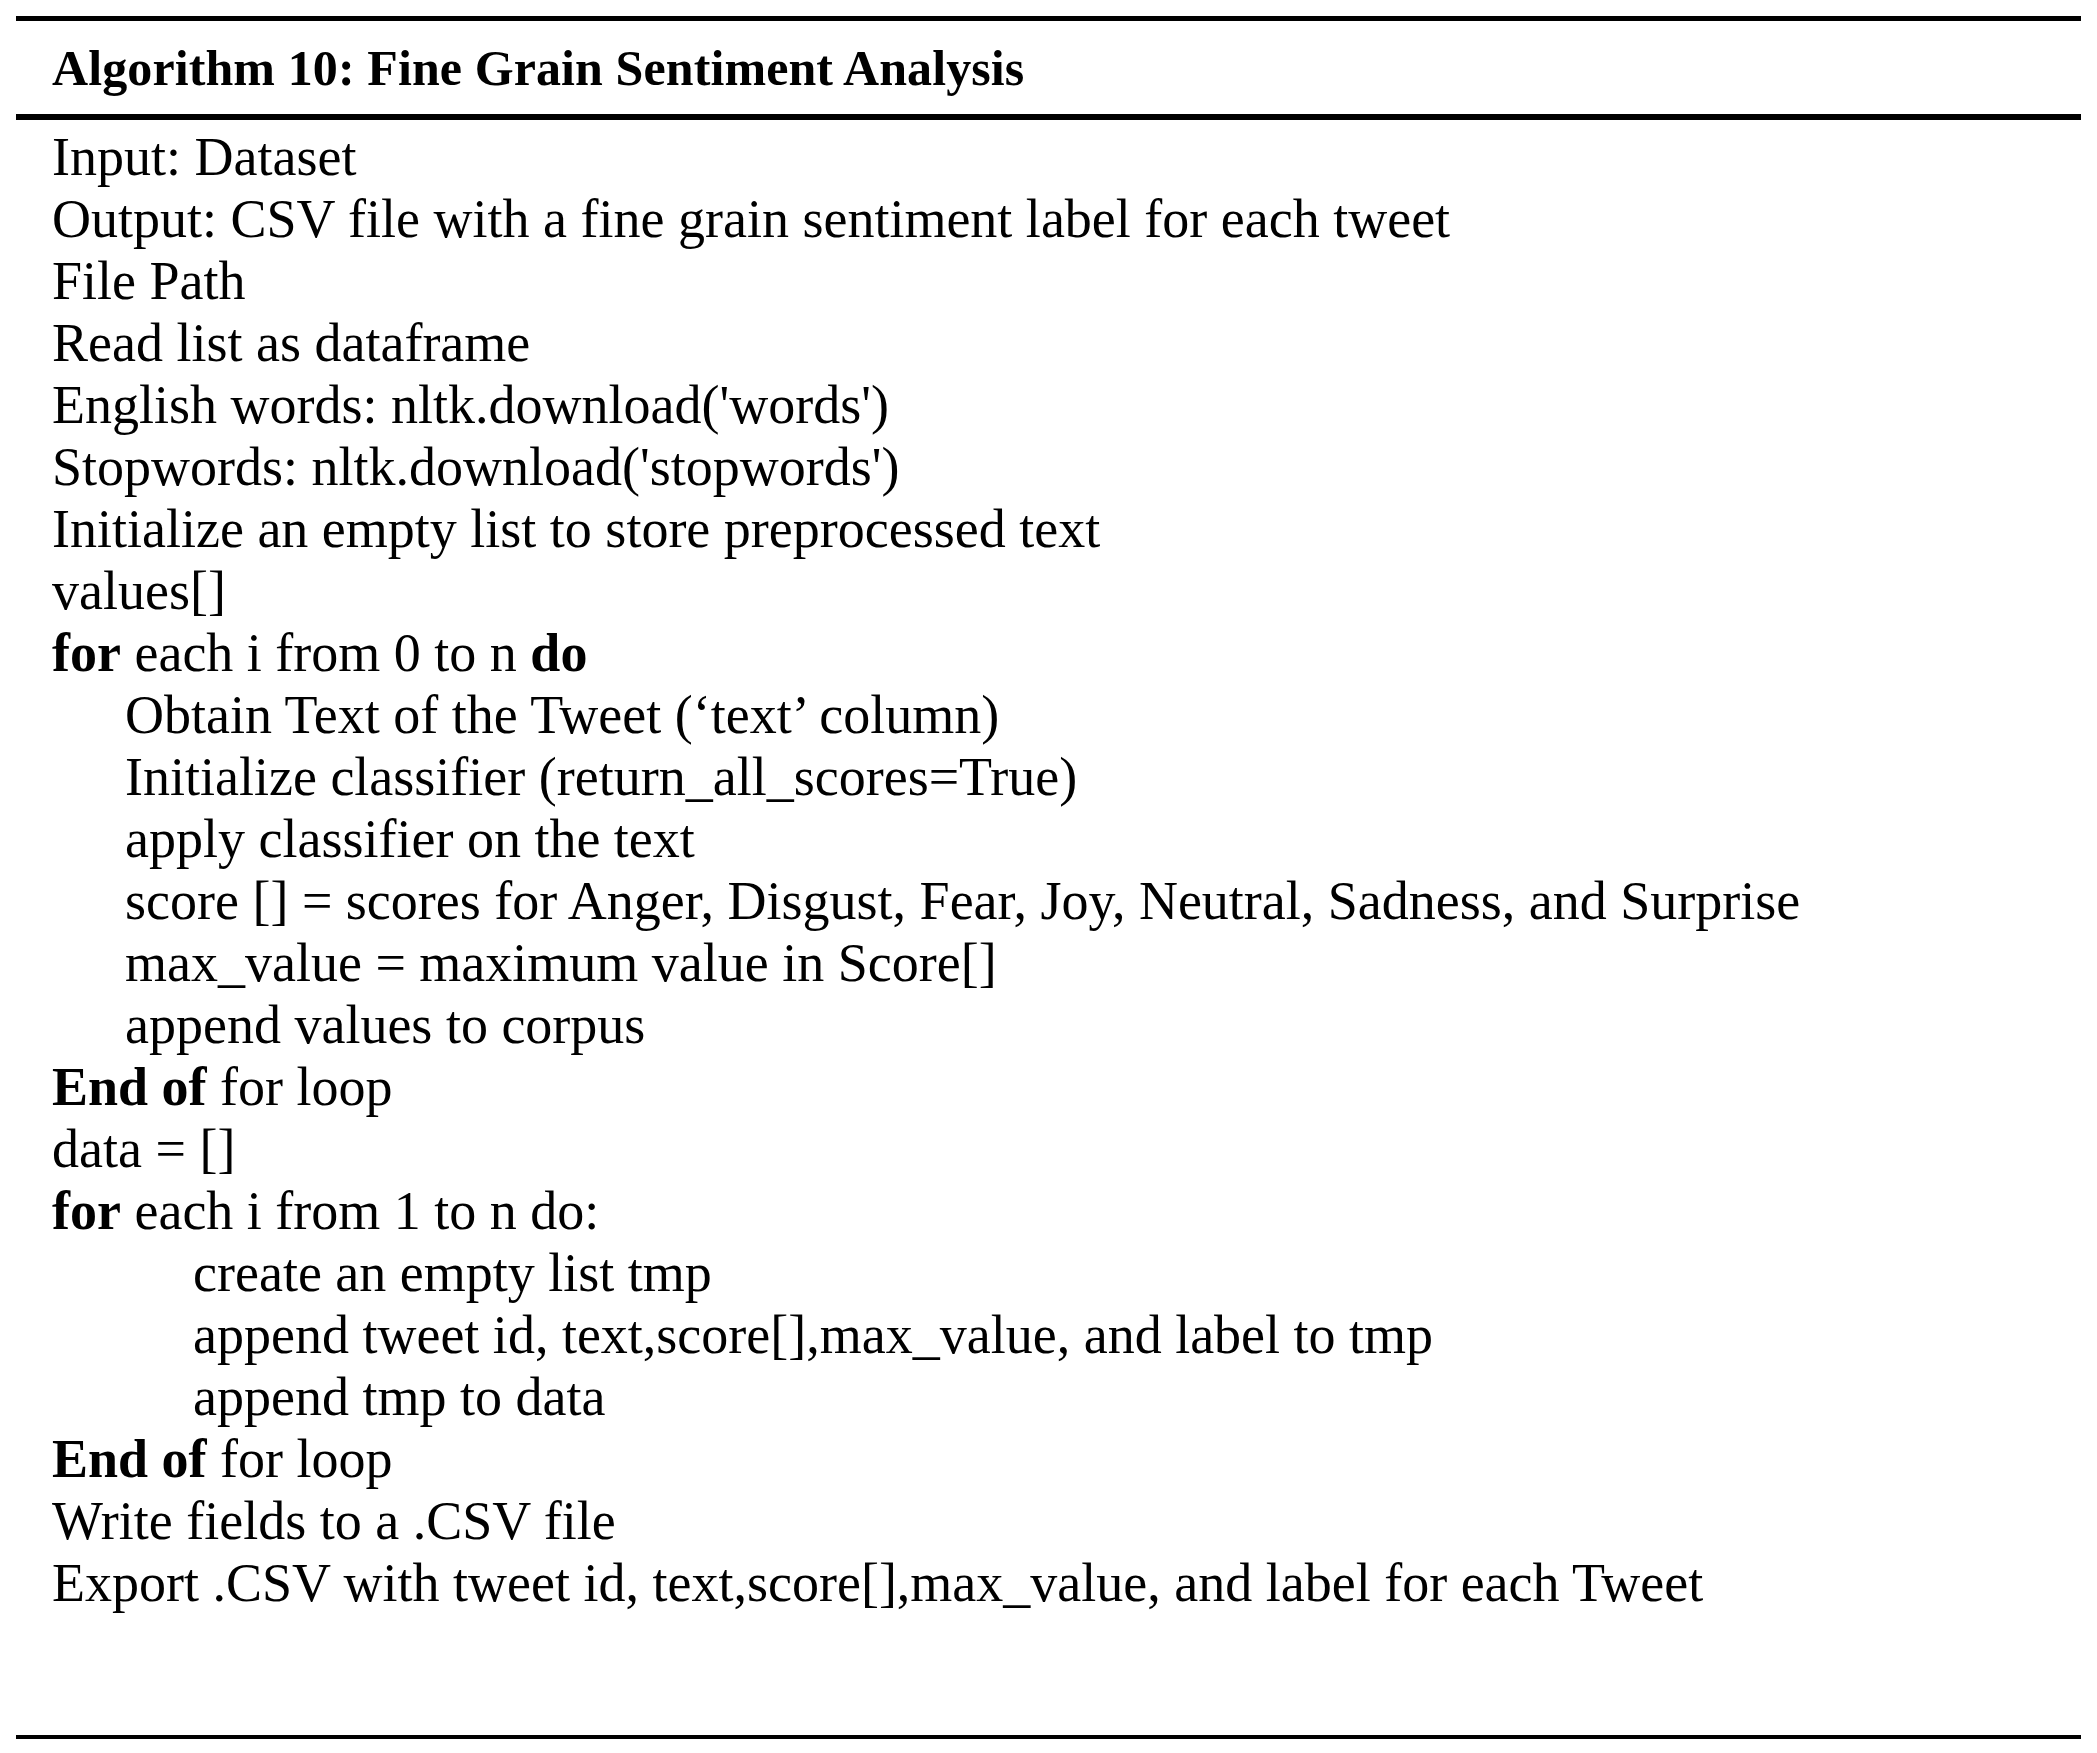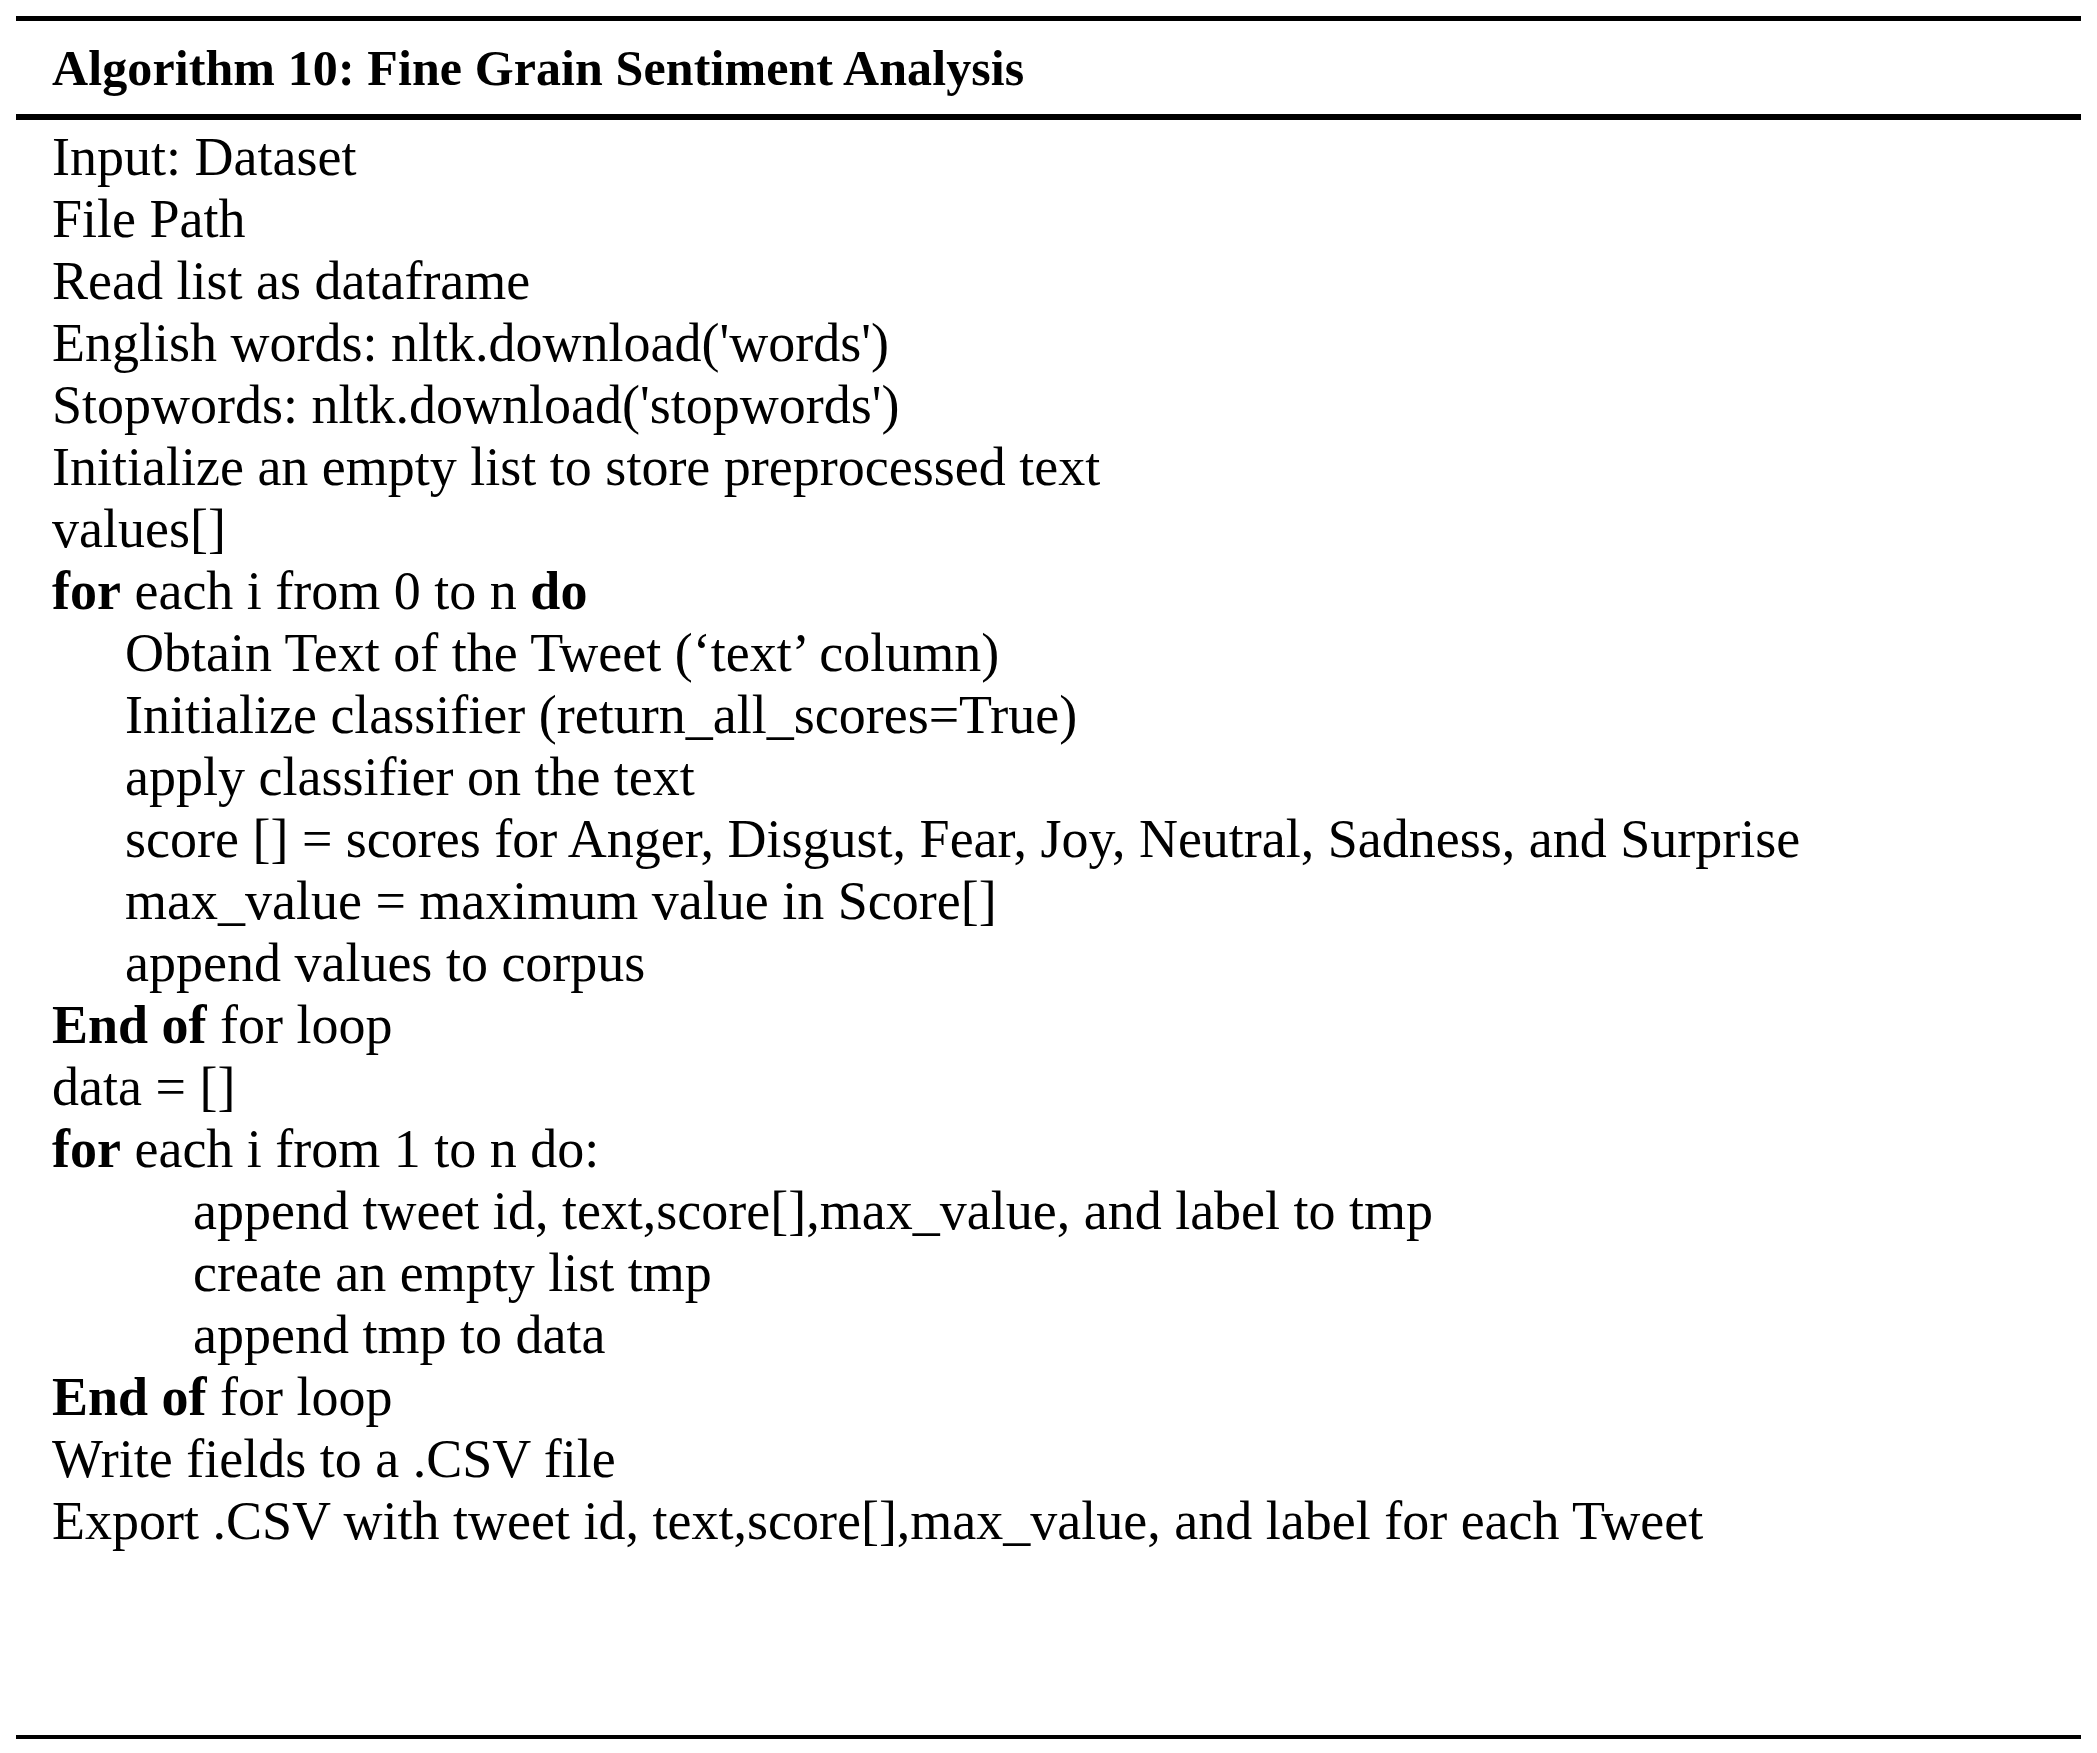--- a/index.html
+++ b/index.html
@@ -79,38 +79,39 @@
   <div class="rule rule-top"></div>
 
   <div id="algorithm-header">
     <div id="algorithm-title">Algorithm 10: Fine Grain Sentiment Analysis</div>
   </div>
 
   <div class="rule rule-mid"></div>
 
   <div id="algorithm-body">
       <div class="alg-line indent-0"><span>Input: Dataset</span></div>
+      <div class="alg-line indent-0"><span>Output: CSV file with a fine grain sentiment label for each tweet</span></div>
       <div class="alg-line indent-0"><span>File Path</span></div>
       <div class="alg-line indent-0"><span>Read list as dataframe</span></div>
       <div class="alg-line indent-0"><span>English words: nltk.download('words')</span></div>
       <div class="alg-line indent-0"><span>Stopwords: nltk.download('stopwords')</span></div>
       <div class="alg-line indent-0"><span>Initialize an empty list to store preprocessed text</span></div>
       <div class="alg-line indent-0"><span>values[]</span></div>
       <div class="alg-line indent-0"><span class="kw">for</span><span> each i from 0 to n </span><span class="kw">do</span></div>
       <div class="alg-line indent-1"><span>Obtain Text of the Tweet (‘text’ column)</span></div>
       <div class="alg-line indent-1"><span>Initialize classifier (return_all_scores=True)</span></div>
       <div class="alg-line indent-1"><span>apply classifier on the text</span></div>
       <div class="alg-line indent-1"><span>score [] = scores for Anger, Disgust, Fear, Joy, Neutral, Sadness, and Surprise</span></div>
       <div class="alg-line indent-1"><span>max_value = maximum value in Score[]</span></div>
       <div class="alg-line indent-1"><span>append values to corpus</span></div>
       <div class="alg-line indent-0"><span class="kw">End of</span><span> for loop</span></div>
       <div class="alg-line indent-0"><span>data = []</span></div>
       <div class="alg-line indent-0"><span class="kw">for</span><span> each i from 1 to n do:</span></div>
+      <div class="alg-line indent-2"><span>create an empty list tmp</span></div>
       <div class="alg-line indent-2"><span>append tweet id, text,score[],max_value, and label to tmp</span></div>
-      <div class="alg-line indent-2"><span>create an empty list tmp</span></div>
       <div class="alg-line indent-2"><span>append tmp to data</span></div>
       <div class="alg-line indent-0"><span class="kw">End of</span><span> for loop</span></div>
       <div class="alg-line indent-0"><span>Write fields to a .CSV file</span></div>
       <div class="alg-line indent-0"><span>Export .CSV with tweet id, text,score[],max_value, and label for each Tweet</span></div>
     </div>
 
   <div class="rule rule-bottom"></div>
 
 </div>
 

